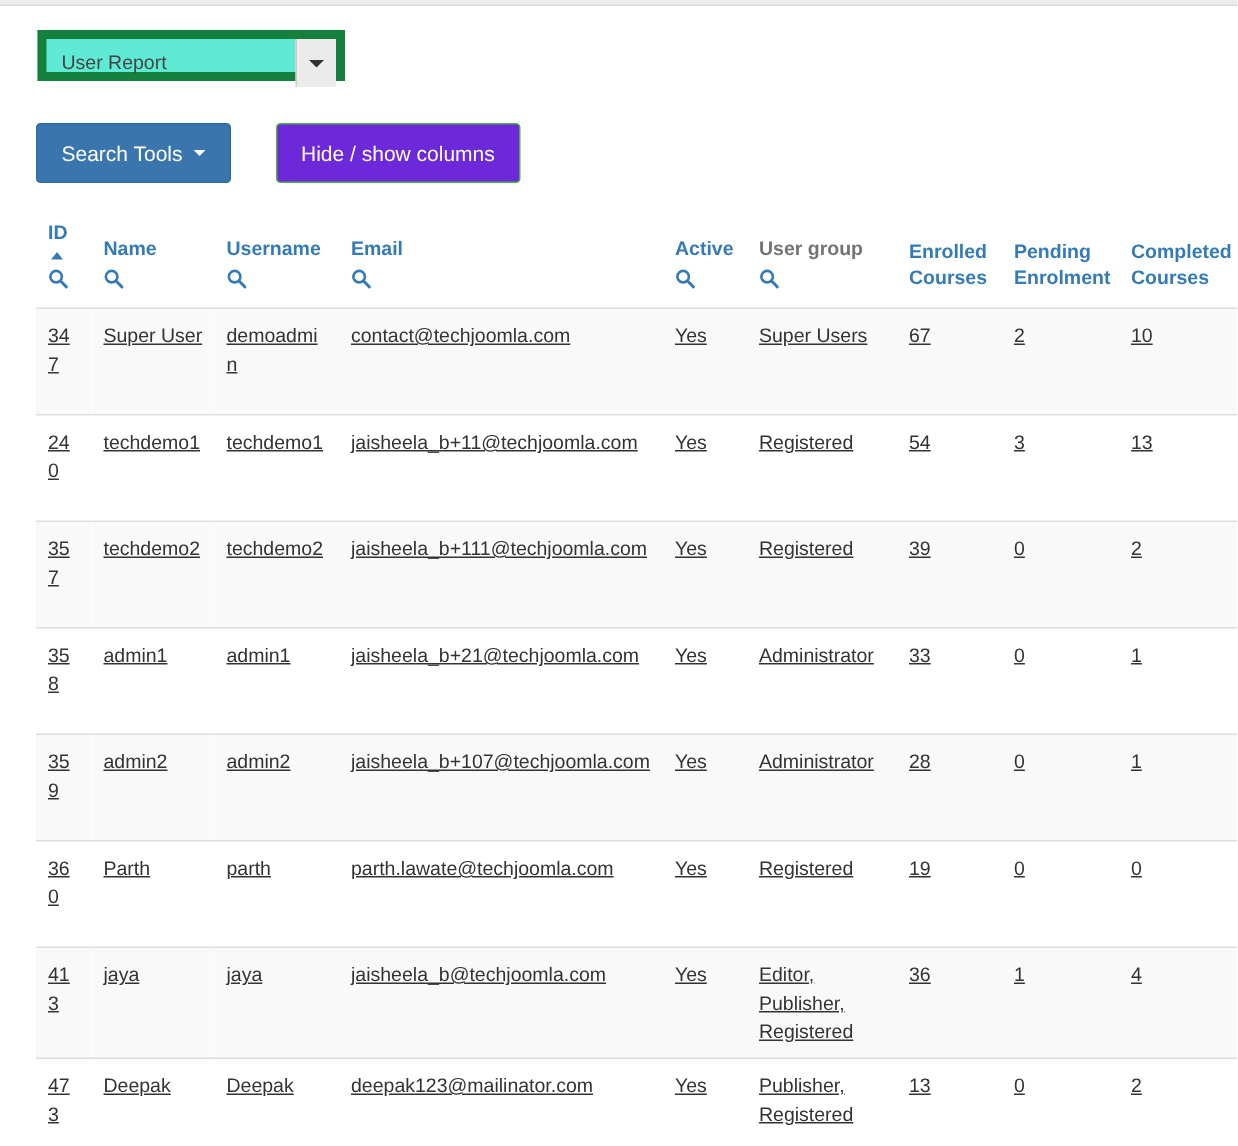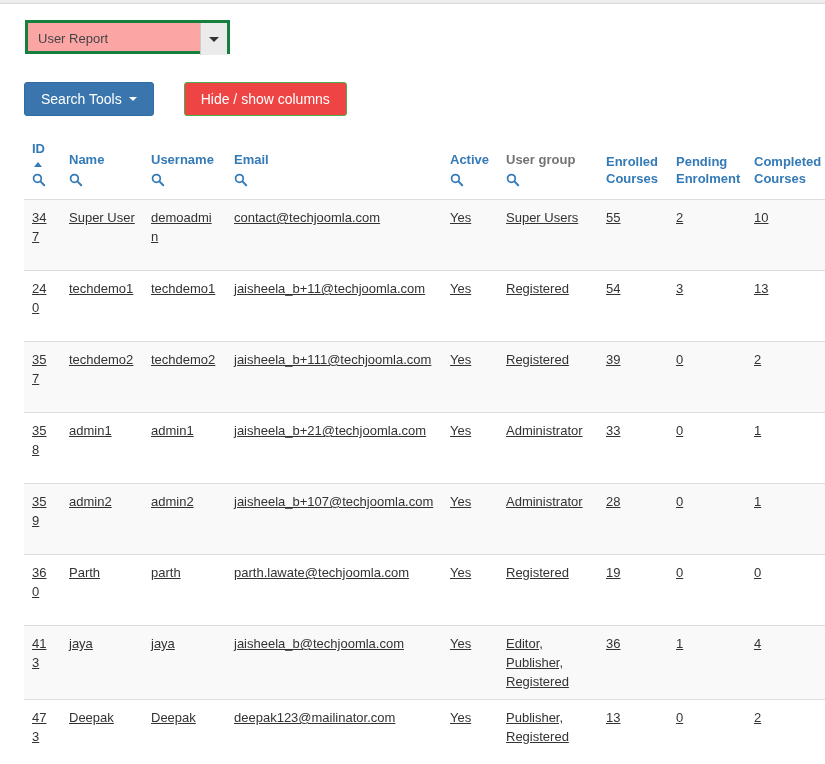--- a/index.html
+++ b/index.html
@@ -2,34 +2,34 @@
 <html><head>
 <meta charset="utf-8">
 <style>
   * { margin:0; padding:0; box-sizing:border-box; }
   html,body { width:825px; height:764px; overflow:hidden; background:#fff;
     font-family:"Liberation Sans","DejaVu Sans",sans-serif; color:#333; }
   .topbar { height:4px; background:#ededed; border-bottom:1px solid #d9d9d9; }
 
   
   .controls { margin:16px 0 0 25px; }
-  .combo { position:relative; width:205px; height:34px; border:3px solid #15803d; background:#fca5a5; }
+  .combo { position:relative; width:205px; height:34px; border:6px solid #15803d; background:#5eead4; }
   .combo-value { display:block; line-height:32px; padding-left:10px; font-size:13px; color:#444;
     width:172px; overflow:hidden; white-space:nowrap; }
   .combo-btn { position:absolute; top:0; right:0; width:27px; height:32px; background:#ebebeb;
     border-left:1px solid #ccc; cursor:pointer; display:flex; align-items:center; justify-content:center; }
   .caret-down { width:0; height:0; border-left:5px solid transparent; border-right:5px solid transparent;
     border-top:5px solid #333; }
 
   
   .buttons { margin:28px 0 0 24px; display:flex; gap:30px; }
-  .btn { display:inline-flex; align-items:center; height:34px; padding:0 16px; font-size:14px;
+  .btn { display:inline-flex; align-items:center; height:40px; padding:0 16px; font-size:14px;
     color:#fff; border:1px solid transparent; border-radius:3px; cursor:pointer; }
   .btn-primary { background:#3a76ad; border-color:#2e6da4; }
-  .btn-success { background:#ef4444; border-color:#4cae4c; }
+  .btn-success { background:#6d28d9; border-color:#4cae4c; }
   .btn .caret-down-sm { width:0; height:0; margin-left:7px; border-left:4px solid transparent;
     border-right:4px solid transparent; border-top:4px solid #fff; }
 
   
   table.report { border-collapse:collapse; table-layout:fixed; width:801px; margin:16px 0 0 24px; font-size:13px; }
   thead th { vertical-align:bottom; text-align:left; padding:8px 8px 12px 8px; font-weight:bold; }
   .th-stack { display:flex; flex-direction:column; align-items:flex-start; gap:3px; }
   a.col-link { color:#337ab7; text-decoration:none; cursor:pointer; line-height:17px; }
   .col-plain { color:#737373; line-height:17px; }
   .caret-up { width:0; height:0; margin:2px 0 1px 2px; border-left:4px solid transparent;
@@ -151,21 +151,21 @@
       </tr>
     </thead>
   <tbody id="table-body">
       <tr>
         <td>347</td>
         <td>Super User</td>
         <td>demoadmin</td>
         <td>contact@techjoomla.com</td>
         <td>Yes</td>
         <td>Super Users</td>
-        <td>55</td>
+        <td>67</td>
         <td>2</td>
         <td>10</td>
       </tr>
       <tr>
         <td>240</td>
         <td>techdemo1</td>
         <td>techdemo1</td>
         <td>jaisheela_b+11@techjoomla.com</td>
         <td>Yes</td>
         <td>Registered</td>

